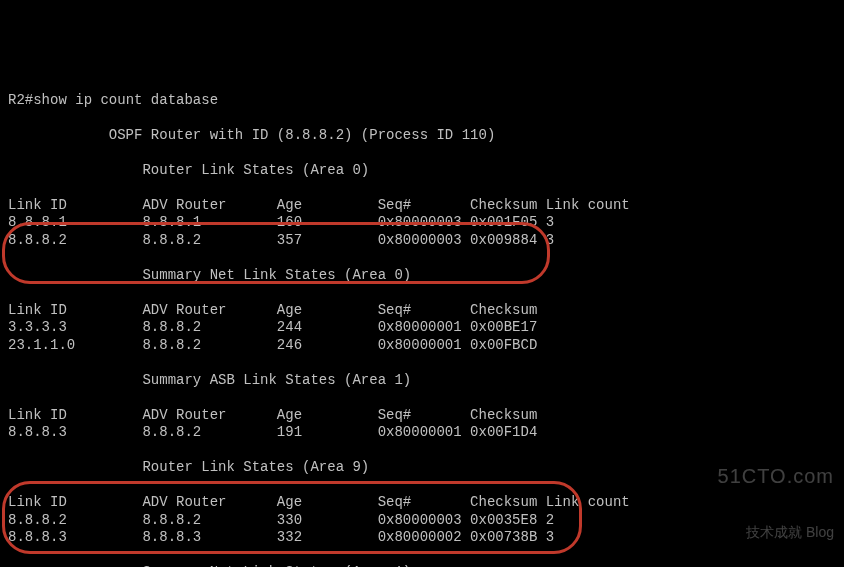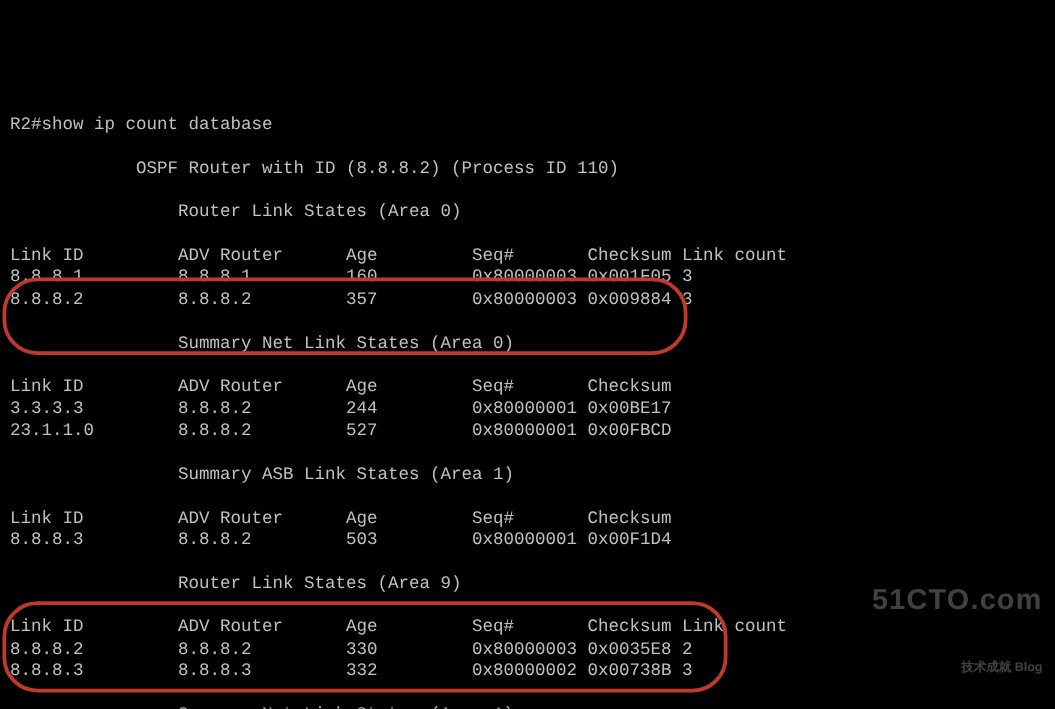--- a/index.html
+++ b/index.html
@@ -41,27 +41,26 @@
     .watermark {
       position: absolute;
       bottom: 8px;
       right: 10px;
       color: rgba(255,255,255,0.25);
       font-family: Arial, sans-serif;
       text-align: right;
       z-index: 1;
     }
     .watermark .big {
-      font-size: 23px;
-      font-weight: bold;
+      font-size: 20px;
+      font-weight: normal;
       letter-spacing: 1px;
     }
     .watermark .small {
-      font-size: 10px;
-      font-weight: bold;
+      font-size: 14px;
     }
     .watermark .brand {
       position: absolute;
       bottom: 17px;
       right: 5px;
       font-size: 24px;
       color: rgba(255,255,255,0.28);
       letter-spacing: 3px;
       font-weight: 600;
     }
@@ -79,26 +78,26 @@
 <span>                Router Link States (Area 0)</span>
 
 <span>Link ID         ADV Router      Age         Seq#       Checksum Link count</span>
 <span>8.8.8.1         8.8.8.1         160         0x80000003 0x001F05 3</span>
 <span>8.8.8.2         8.8.8.2         357         0x80000003 0x009884 3</span>
 
 <span>                Summary Net Link States (Area 0)</span>
 
 <span>Link ID         ADV Router      Age         Seq#       Checksum</span>
 <span>3.3.3.3         8.8.8.2         244         0x80000001 0x00BE17</span>
-<span>23.1.1.0        8.8.8.2         527         0x80000001 0x00FBCD</span>
+<span>23.1.1.0        8.8.8.2         246         0x80000001 0x00FBCD</span>
 
 <span>                Summary ASB Link States (Area 1)</span>
 
 <span>Link ID         ADV Router      Age         Seq#       Checksum</span>
-<span>8.8.8.3         8.8.8.2         503         0x80000001 0x00F1D4</span>
+<span>8.8.8.3         8.8.8.2         191         0x80000001 0x00F1D4</span>
 
 <span>                Router Link States (Area 9)</span>
 
 <span>Link ID         ADV Router      Age         Seq#       Checksum Link count</span>
 <span>8.8.8.2         8.8.8.2         330         0x80000003 0x0035E8 2</span>
 <span>8.8.8.3         8.8.8.3         332         0x80000002 0x00738B 3</span>
 
 <span>                Summary Net Link States (Area 1)</span>
 
 

